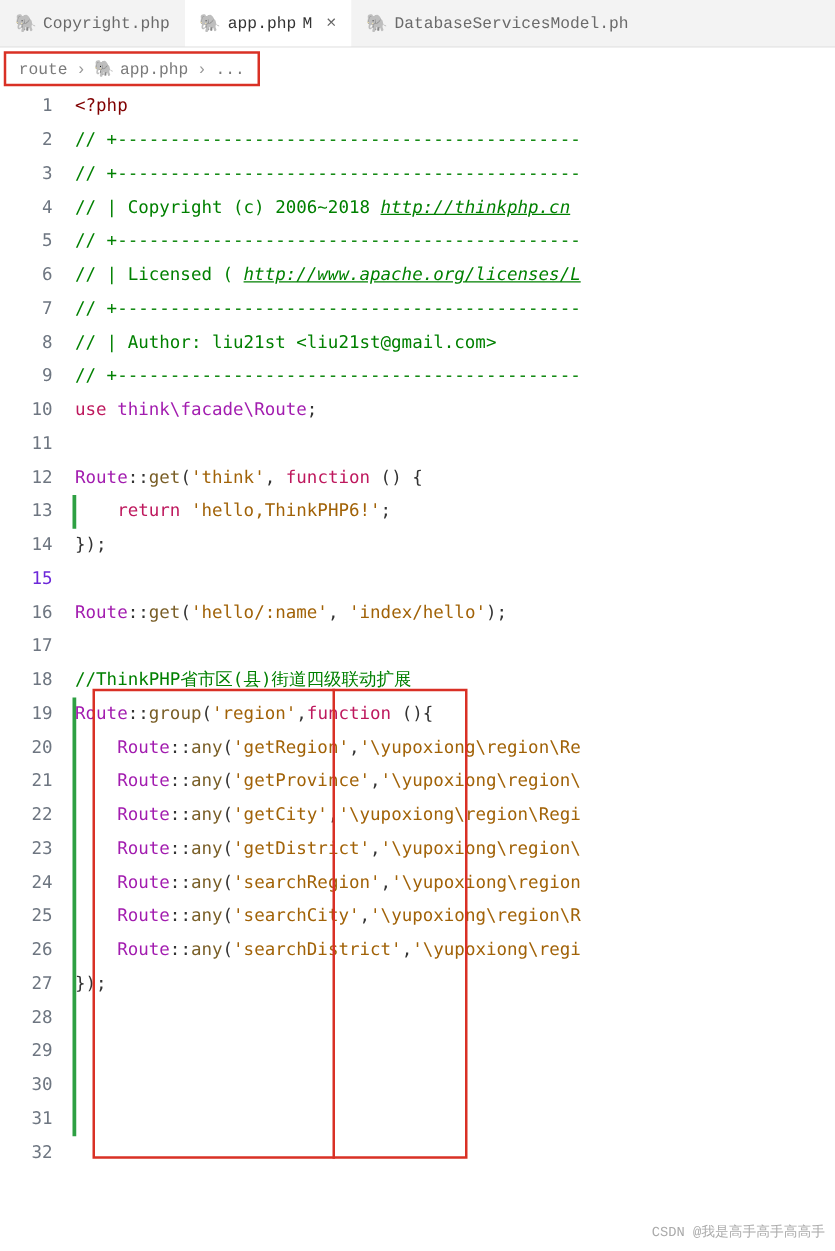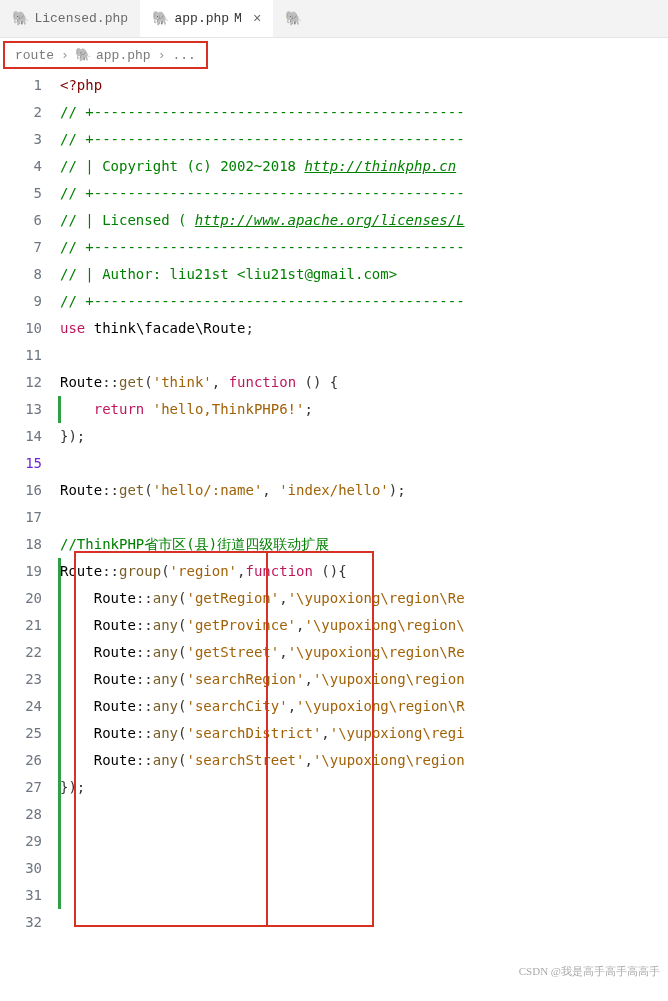--- a/index.html
+++ b/index.html
@@ -104,49 +104,50 @@
       width: 0;
       height: 376px;
       border-left: 2px solid #d93025;
       border-right: none;
       border-top: none;
       border-bottom: none;
     }
     .tok-tag { color: #800000; }
     .tok-comment { color: #008000; }
     .tok-keyword { color: #be185d; }
-    .tok-class { color: #000000; }
+    .tok-class { color: #a21caf; }
     .tok-func { color: #795e26; }
     .tok-string { color: #a16207; }
     .tok-link { color: #008000; text-decoration: underline; font-style: italic; }
     .watermark {
       position: absolute;
-      bottom: 22px;
+      bottom: 8px;
       right: 8px;
       font-size: 11px;
       color: #aaa;
-      font-family: Liberation Serif, serif;
+      font-family: Liberation Mono, monospace;
     }
   </style>
 </head>
 <body>
 
 <div class="tabs">
   <div class="tab">
     <span class="icon">🐘</span>
-    <span>Licensed.php</span>
+    <span>Copyright.php</span>
   </div>
   <div class="tab active">
     <span class="icon">🐘</span>
     <span>app.php</span>
     <span class="modified">M</span>
     <span class="close">×</span>
   </div>
   <div class="tab">
     <span class="icon">🐘</span>
+    <span>DatabaseServicesModel.ph</span>
   </div>
 </div>
 
 <div class="breadcrumb">
   <span>route</span>
   <span class="sep">›</span>
   <span class="icon">🐘</span>
   <span>app.php</span>
   <span class="sep">›</span>
   <span>...</span>
@@ -186,43 +187,43 @@
       <div class="line-num">28</div>
       <div class="line-num">29</div>
       <div class="line-num">30</div>
       <div class="line-num">31</div>
       <div class="line-num">32</div>
     </div>
   <div class="code" id="code">
       <div class="code-line"><span class="tok-tag">&lt;?php</span></div>
       <div class="code-line"><span class="tok-comment">// +--------------------------------------------</span></div>
       <div class="code-line"><span class="tok-comment">// +--------------------------------------------</span></div>
-      <div class="code-line"><span class="tok-comment">// | Copyright (c) 2002~2018 </span><span class="tok-link">http://thinkphp.cn</span></div>
+      <div class="code-line"><span class="tok-comment">// | Copyright (c) 2006~2018 </span><span class="tok-link">http://thinkphp.cn</span></div>
       <div class="code-line"><span class="tok-comment">// +--------------------------------------------</span></div>
       <div class="code-line"><span class="tok-comment">// | Licensed ( </span><span class="tok-link">http://www.apache.org/licenses/L</span></div>
       <div class="code-line"><span class="tok-comment">// +--------------------------------------------</span></div>
       <div class="code-line"><span class="tok-comment">// | Author: liu21st &lt;liu21st@gmail.com&gt;</span></div>
       <div class="code-line"><span class="tok-comment">// +--------------------------------------------</span></div>
       <div class="code-line"><span class="tok-keyword">use</span> <span class="tok-class">think\facade\Route</span>;</div>
       <div class="code-line"></div>
       <div class="code-line"><span class="tok-class">Route</span>::<span class="tok-func">get</span>(<span class="tok-string">'think'</span>, <span class="tok-keyword">function</span> () {</div>
       <div class="code-line">&nbsp;&nbsp;&nbsp;&nbsp;<span class="tok-keyword">return</span> <span class="tok-string">'hello,ThinkPHP6!'</span>;</div>
       <div class="code-line">});</div>
       <div class="code-line"></div>
       <div class="code-line"><span class="tok-class">Route</span>::<span class="tok-func">get</span>(<span class="tok-string">'hello/:name'</span>, <span class="tok-string">'index/hello'</span>);</div>
       <div class="code-line"></div>
       <div class="code-line"><span class="tok-comment">//ThinkPHP省市区(县)街道四级联动扩展</span></div>
       <div class="code-line"><span class="tok-class">Route</span>::<span class="tok-func">group</span>(<span class="tok-string">'region'</span>,<span class="tok-keyword">function</span> (){</div>
       <div class="code-line">&nbsp;&nbsp;&nbsp;&nbsp;<span class="tok-class">Route</span>::<span class="tok-func">any</span>(<span class="tok-string">'getRegion'</span>,<span class="tok-string">'\yupoxiong\region\Re</span></div>
       <div class="code-line">&nbsp;&nbsp;&nbsp;&nbsp;<span class="tok-class">Route</span>::<span class="tok-func">any</span>(<span class="tok-string">'getProvince'</span>,<span class="tok-string">'\yupoxiong\region\</span></div>
-      <div class="code-line">&nbsp;&nbsp;&nbsp;&nbsp;<span class="tok-class">Route</span>::<span class="tok-func">any</span>(<span class="tok-string">'getStreet'</span>,<span class="tok-string">'\yupoxiong\region\Re</span></div>
+      <div class="code-line">&nbsp;&nbsp;&nbsp;&nbsp;<span class="tok-class">Route</span>::<span class="tok-func">any</span>(<span class="tok-string">'getCity'</span>,<span class="tok-string">'\yupoxiong\region\Regi</span></div>
+      <div class="code-line">&nbsp;&nbsp;&nbsp;&nbsp;<span class="tok-class">Route</span>::<span class="tok-func">any</span>(<span class="tok-string">'getDistrict'</span>,<span class="tok-string">'\yupoxiong\region\</span></div>
       <div class="code-line">&nbsp;&nbsp;&nbsp;&nbsp;<span class="tok-class">Route</span>::<span class="tok-func">any</span>(<span class="tok-string">'searchRegion'</span>,<span class="tok-string">'\yupoxiong\region</span></div>
       <div class="code-line">&nbsp;&nbsp;&nbsp;&nbsp;<span class="tok-class">Route</span>::<span class="tok-func">any</span>(<span class="tok-string">'searchCity'</span>,<span class="tok-string">'\yupoxiong\region\R</span></div>
       <div class="code-line">&nbsp;&nbsp;&nbsp;&nbsp;<span class="tok-class">Route</span>::<span class="tok-func">any</span>(<span class="tok-string">'searchDistrict'</span>,<span class="tok-string">'\yupoxiong\regi</span></div>
-      <div class="code-line">&nbsp;&nbsp;&nbsp;&nbsp;<span class="tok-class">Route</span>::<span class="tok-func">any</span>(<span class="tok-string">'searchStreet'</span>,<span class="tok-string">'\yupoxiong\region</span></div>
       <div class="code-line">});</div>
       <div class="code-line"></div>
     </div>
   <div class="red-box red-box-code"></div>
   <div class="red-box red-box-vert"></div>
 </div>
 
 <div class="watermark">CSDN @我是高手高手高高手</div>
 
 </body></html>

